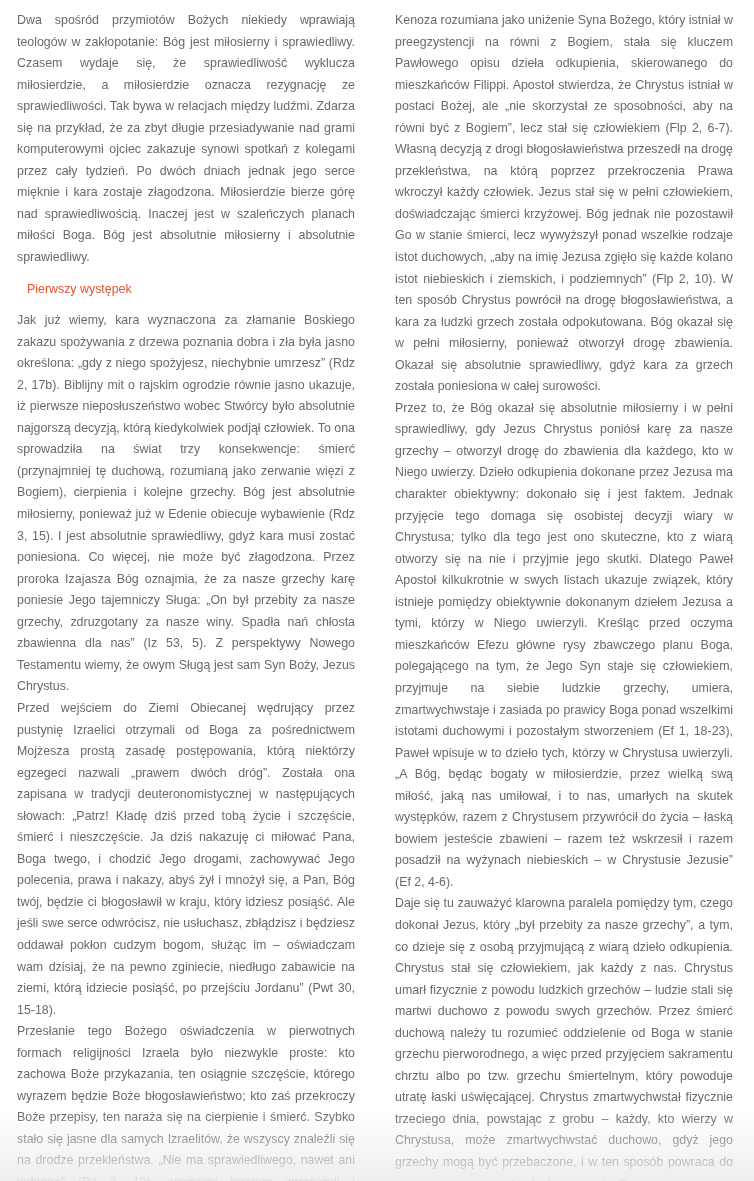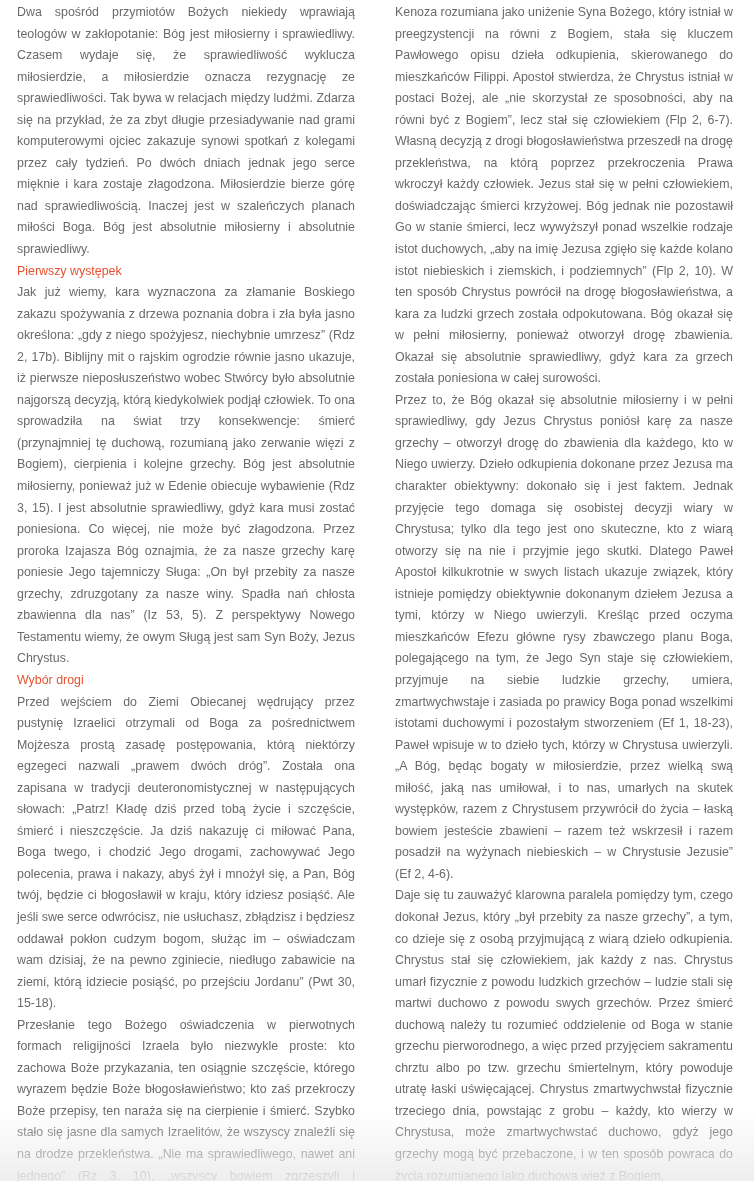--- a/index.html
+++ b/index.html
@@ -3,50 +3,49 @@
 <meta charset="utf-8">
 <style>
   html, body { margin:0; padding:0; }
   body {
     width:754px; height:1181px; overflow:hidden; position:relative;
     background:#ffffff;
     font-family:"Liberation Sans", "DejaVu Sans", sans-serif;
     color:#6a6a6a;
   }
   .columns {
-    position:absolute; top:0; left:0; width:754px; height:1050px;
+    position:absolute; top:8px; left:0; width:754px; height:1050px;
     display:flex;
   }
   .col {
     position:absolute; top:2px; width:338px;
     font-size:12.4px; line-height:21.55px;
     text-align:justify;
   }
   .col.left { left:17px; }
   .col.right { left:395px; }
   p { margin:0; }
   h3 {
-    margin:0; font-weight:normal; font-size:12.4px; line-height:21.55px;
+    margin:10px; font-weight:normal; font-size:12.4px; line-height:21.55px;
     color:#e8512f;
   }
   .fade {
     position:absolute; left:0; right:0; bottom:0; height:70px;
     background:linear-gradient(to bottom, rgba(255,255,255,0) 0%, rgba(236,236,236,0.9) 100%);
     pointer-events:none;
   }
 </style>
 </head>
 <body>
 
 <div class="columns">
   <div class="col left">
     <p>Dwa spośród przymiotów Bożych niekiedy wprawiają teologów w zakłopotanie: Bóg jest miłosierny i sprawiedliwy. Czasem wydaje się, że sprawiedliwość wyklucza miłosierdzie, a miłosierdzie oznacza rezygnację ze sprawiedliwości. Tak bywa w relacjach między ludźmi. Zdarza się na przykład, że za zbyt długie przesiadywanie nad grami komputerowymi ojciec zakazuje synowi spotkań z kolegami przez cały tydzień. Po dwóch dniach jednak jego serce mięknie i kara zostaje złagodzona. Miłosierdzie bierze górę nad sprawiedliwością. Inaczej jest w szaleńczych planach miłości Boga. Bóg jest absolutnie miłosierny i absolutnie sprawiedliwy.</p>
     <h3>Pierwszy występek</h3>
     <p>Jak już wiemy, kara wyznaczona za złamanie Boskiego zakazu spożywania z drzewa poznania dobra i zła była jasno określona: „gdy z niego spożyjesz, niechybnie umrzesz” (Rdz 2, 17b). Biblijny mit o rajskim ogrodzie równie jasno ukazuje, iż pierwsze nieposłuszeństwo wobec Stwórcy było absolutnie najgorszą decyzją, którą kiedykolwiek podjął człowiek. To ona sprowadziła na świat trzy konsekwencje: śmierć (przynajmniej tę duchową, rozumianą jako zerwanie więzi z Bogiem), cierpienia i kolejne grzechy. Bóg jest absolutnie miłosierny, ponieważ już w Edenie obiecuje wybawienie (Rdz 3, 15). I jest absolutnie sprawiedliwy, gdyż kara musi zostać poniesiona. Co więcej, nie może być złagodzona. Przez proroka Izajasza Bóg oznajmia, że za nasze grzechy karę poniesie Jego tajemniczy Sługa: „On był przebity za nasze grzechy, zdruzgotany za nasze winy. Spadła nań chłosta zbawienna dla nas” (Iz 53, 5). Z perspektywy Nowego Testamentu wiemy, że owym Sługą jest sam Syn Boży, Jezus Chrystus.</p>
-    <h3>Wybór drogi</h3>
     <p>Przed wejściem do Ziemi Obiecanej wędrujący przez pustynię Izraelici otrzymali od Boga za pośrednictwem Mojżesza prostą zasadę postępowania, którą niektórzy egzegeci nazwali „prawem dwóch dróg”. Została ona zapisana w tradycji deuteronomistycznej w następujących słowach: „Patrz! Kładę dziś przed tobą życie i szczęście, śmierć i nieszczęście. Ja dziś nakazuję ci miłować Pana, Boga twego, i chodzić Jego drogami, zachowywać Jego polecenia, prawa i nakazy, abyś żył i mnożył się, a Pan, Bóg twój, będzie ci błogosławił w kraju, który idziesz posiąść. Ale jeśli swe serce odwrócisz, nie usłuchasz, zbłądzisz i będziesz oddawał pokłon cudzym bogom, służąc im – oświadczam wam dzisiaj, że na pewno zginiecie, niedługo zabawicie na ziemi, którą idziecie posiąść, po przejściu Jordanu” (Pwt 30, 15-18).</p>
     <p>Przesłanie tego Bożego oświadczenia w pierwotnych formach religijności Izraela było niezwykle proste: kto zachowa Boże przykazania, ten osiągnie szczęście, którego wyrazem będzie Boże błogosławieństwo; kto zaś przekroczy Boże przepisy, ten naraża się na cierpienie i śmierć. Szybko stało się jasne dla samych Izraelitów, że wszyscy znaleźli się na drodze przekleństwa. „Nie ma sprawiedliwego, nawet ani jednego” (Rz 3, 10), „wszyscy bowiem zgrzeszyli i pozbawieni są chwały Bożej” (Rz 3, 23). Co w takim wypadku czyni Bóg w osobie swego Syna? Sam schodzi na drogę przekleństwa, by ponieść karę zamiast ludzi.</p>
   </div>
   <div class="col right">
     <p>Kenoza rozumiana jako uniżenie Syna Bożego, który istniał w preegzystencji na równi z Bogiem, stała się kluczem Pawłowego opisu dzieła odkupienia, skierowanego do mieszkańców Filippi. Apostoł stwierdza, że Chrystus istniał w postaci Bożej, ale „nie skorzystał ze sposobności, aby na równi być z Bogiem”, lecz stał się człowiekiem (Flp 2, 6-7). Własną decyzją z drogi błogosławieństwa przeszedł na drogę przekleństwa, na którą poprzez przekroczenia Prawa wkroczył każdy człowiek. Jezus stał się w pełni człowiekiem, doświadczając śmierci krzyżowej. Bóg jednak nie pozostawił Go w stanie śmierci, lecz wywyższył ponad wszelkie rodzaje istot duchowych, „aby na imię Jezusa zgięło się każde kolano istot niebieskich i ziemskich, i podziemnych” (Flp 2, 10). W ten sposób Chrystus powrócił na drogę błogosławieństwa, a kara za ludzki grzech została odpokutowana. Bóg okazał się w pełni miłosierny, ponieważ otworzył drogę zbawienia. Okazał się absolutnie sprawiedliwy, gdyż kara za grzech została poniesiona w całej surowości.</p>
     <p>Przez to, że Bóg okazał się absolutnie miłosierny i w pełni sprawiedliwy, gdy Jezus Chrystus poniósł karę za nasze grzechy – otworzył drogę do zbawienia dla każdego, kto w Niego uwierzy. Dzieło odkupienia dokonane przez Jezusa ma charakter obiektywny: dokonało się i jest faktem. Jednak przyjęcie tego domaga się osobistej decyzji wiary w Chrystusa; tylko dla tego jest ono skuteczne, kto z wiarą otworzy się na nie i przyjmie jego skutki. Dlatego Paweł Apostoł kilkukrotnie w swych listach ukazuje związek, który istnieje pomiędzy obiektywnie dokonanym dziełem Jezusa a tymi, którzy w Niego uwierzyli. Kreśląc przed oczyma mieszkańców Efezu główne rysy zbawczego planu Boga, polegającego na tym, że Jego Syn staje się człowiekiem, przyjmuje na siebie ludzkie grzechy, umiera, zmartwychwstaje i zasiada po prawicy Boga ponad wszelkimi istotami duchowymi i pozostałym stworzeniem (Ef 1, 18-23), Paweł wpisuje w to dzieło tych, którzy w Chrystusa uwierzyli. „A Bóg, będąc bogaty w miłosierdzie, przez wielką swą miłość, jaką nas umiłował, i to nas, umarłych na skutek występków, razem z Chrystusem przywrócił do życia – łaską bowiem jesteście zbawieni – razem też wskrzesił i razem posadził na wyżynach niebieskich – w Chrystusie Jezusie” (Ef 2, 4-6).</p>
     <p>Daje się tu zauważyć klarowna paralela pomiędzy tym, czego dokonał Jezus, który „był przebity za nasze grzechy”, a tym, co dzieje się z osobą przyjmującą z wiarą dzieło odkupienia. Chrystus stał się człowiekiem, jak każdy z nas. Chrystus umarł fizycznie z powodu ludzkich grzechów – ludzie stali się martwi duchowo z powodu swych grzechów. Przez śmierć duchową należy tu rozumieć oddzielenie od Boga w stanie grzechu pierworodnego, a więc przed przyjęciem sakramentu chrztu albo po tzw. grzechu śmiertelnym, który powoduje utratę łaski uświęcającej. Chrystus zmartwychwstał fizycznie trzeciego dnia, powstając z grobu – każdy, kto wierzy w Chrystusa, może zmartwychwstać duchowo, gdyż jego grzechy mogą być przebaczone, i w ten sposób powraca do życia rozumianego jako duchowa więź z Bogiem.</p>
   </div>
 </div>
 <div class="fade"></div>

